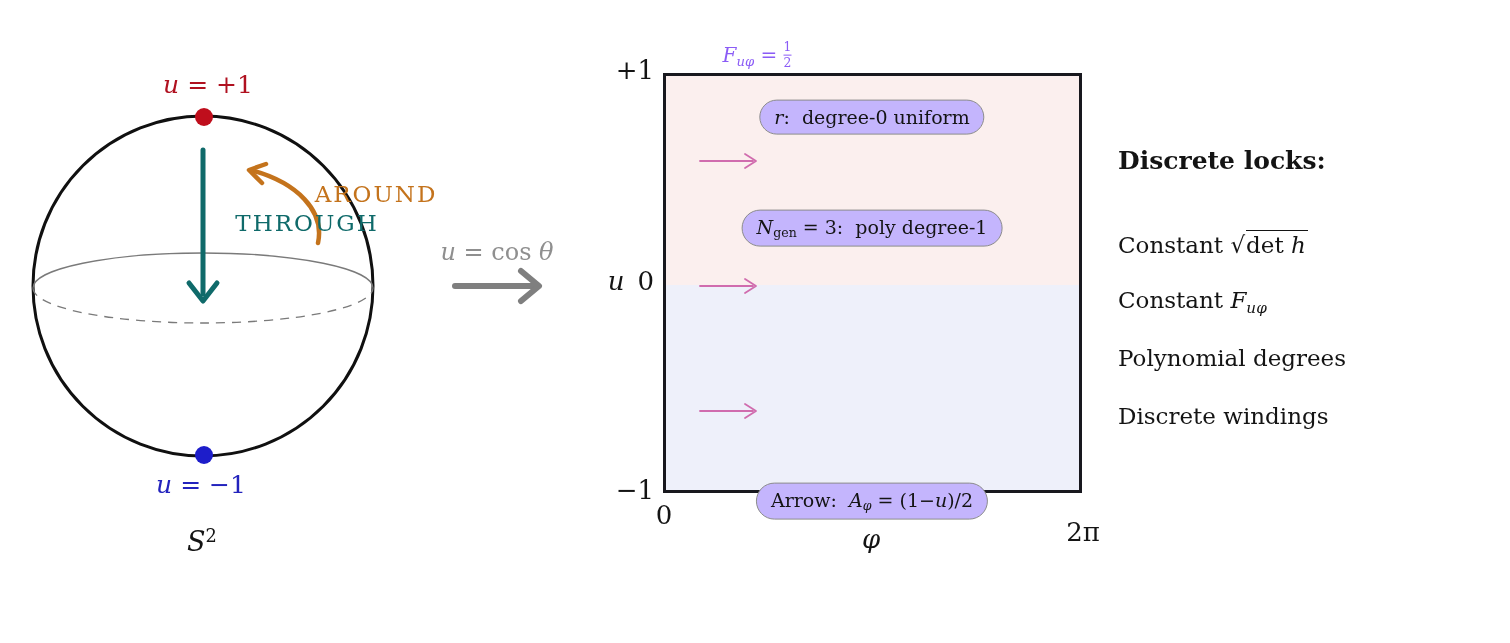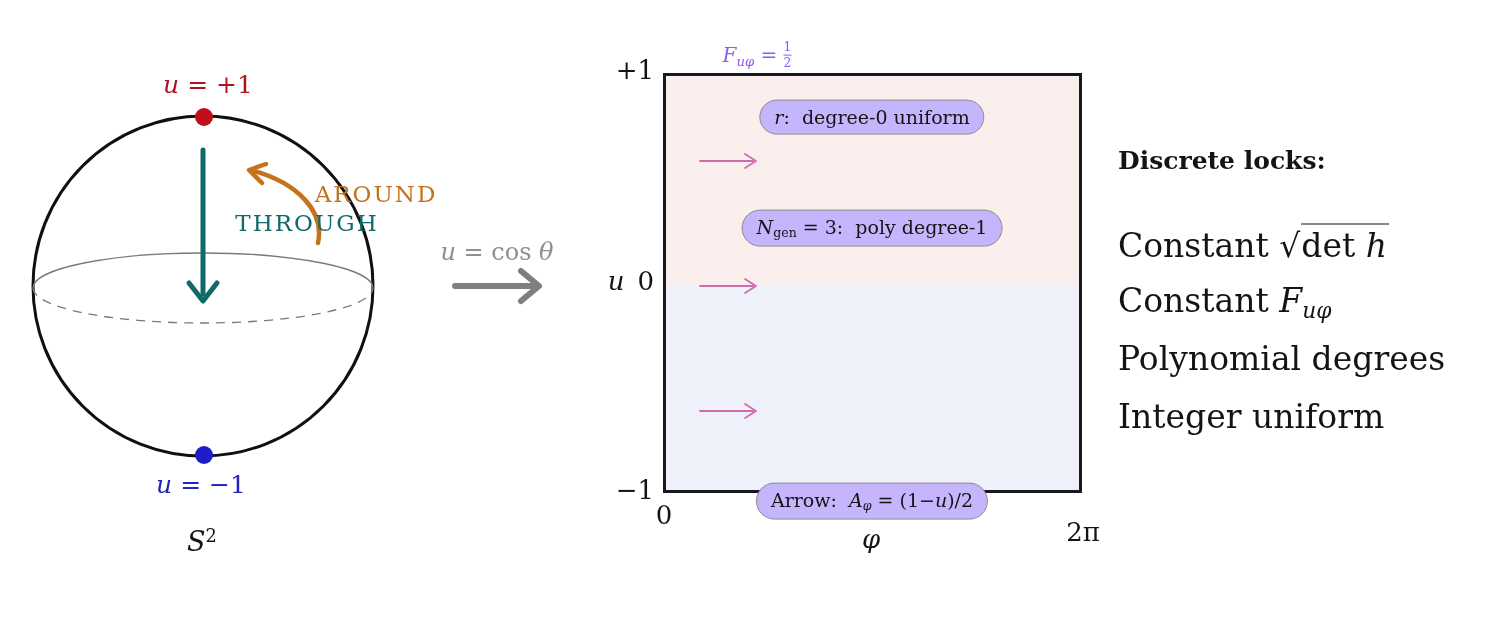--- a/index.html
+++ b/index.html
@@ -27,21 +27,21 @@
   .uaxis{display:inline-block;margin-right:13px}
 
   
   .pole-lbl{font-size:25px;white-space:pre}
   .dir-lbl{font-size:23px;letter-spacing:2px;white-space:pre}
   .sphere-caption{font-size:27px}
   .map-lbl{font-size:24px;white-space:pre}
 
   
   .lock-head{position:absolute;left:1118px;font-size:25px;font-weight:bold;transform:translateY(-50%);white-space:pre}
-  .lock-item{position:absolute;left:1118px;font-size:33px;transform:translateY(-50%);white-space:pre}
+  .lock-item{position:absolute;left:1118px;font-size:23px;transform:translateY(-50%);white-space:pre}
 
   
   .seg-n{font-style:normal}
   .seg-i{font-style:italic}
   .seg-sub{font-size:66%;vertical-align:-0.3em}
   .seg-subi{font-size:66%;vertical-align:-0.3em;font-style:italic}
   .seg-sup{font-size:66%;vertical-align:0.5em}
   .seg-rad{margin-right:1px}
   .seg-ovl{border-top:1.6px solid currentColor;padding-top:1px}
   .seg-ovli{border-top:1.6px solid currentColor;padding-top:1px;font-style:italic;padding-right:2px}
@@ -117,15 +117,15 @@
   <div class="abs ctr xlabel" style="left:871px;top:539px"><span class="seg-i">φ</span></div>
 
   <div class="pill" style="left: 872px; top: 117px; border-color: rgb(140, 140, 140);"><span class="seg-i">r</span><span class="seg-n">:  degree-0 uniform</span></div>
   <div class="pill" style="left: 872px; top: 228px; border-color: rgb(140, 140, 140);"><span class="seg-i">N</span><span class="seg-sub">gen</span><span class="seg-n"> = 3:  poly degree-1</span></div>
   <div class="pill" style="left: 872px; top: 459px; border-color: rgb(140, 140, 140); margin-top: 42px;"><span class="seg-n">Arrow:  </span><span class="seg-i">A</span><span class="seg-subi">φ</span><span class="seg-n"> = (1−</span><span class="seg-i">u</span><span class="seg-n">)/2</span></div>
 
   <div class="lock-head" style="top:160px">Discrete locks:</div>
   <div class="lock-item" style="top:245px"><span class="seg-n">Constant </span><span class="seg-rad">√</span><span class="seg-ovl">det </span><span class="seg-ovli">h</span></div>
   <div class="lock-item" style="top:302px"><span class="seg-n">Constant </span><span class="seg-i">F</span><span class="seg-subi">uφ</span></div>
   <div class="lock-item" style="top:358px"><span class="seg-n">Polynomial degrees</span></div>
-  <div class="lock-item" style="top:416px"><span class="seg-n">Integer uniform</span></div>
+  <div class="lock-item" style="top:416px"><span class="seg-n">Discrete windings</span></div>
 
 </div>
 
 </body></html>

